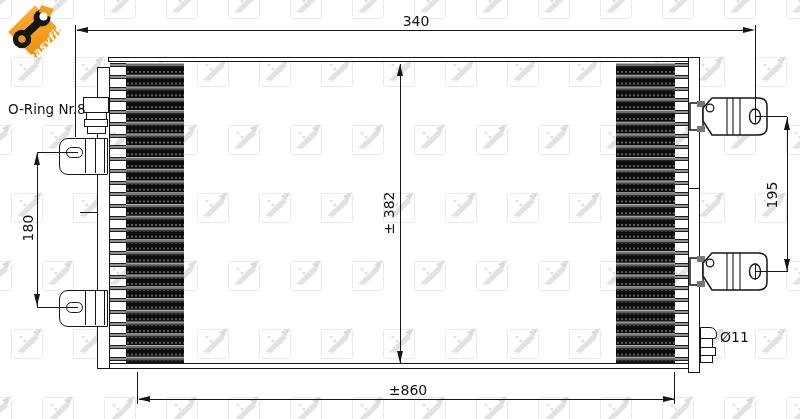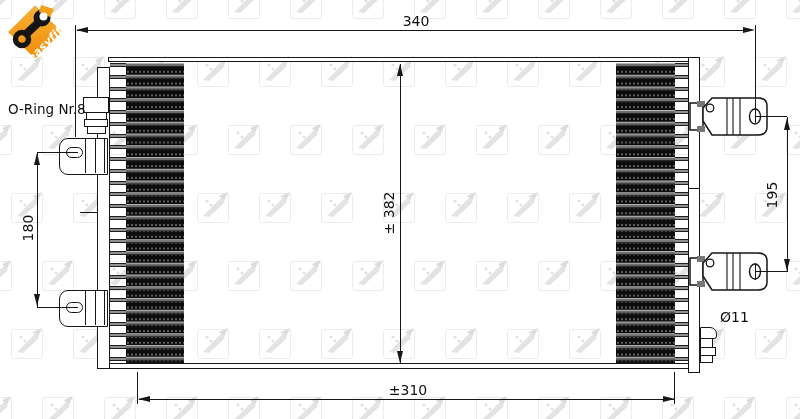--- a/index.html
+++ b/index.html
@@ -872,32 +872,32 @@
   <div class="ln" style="left:400px;top:64px;width:1.2px;height:299px"></div>
   <div class="arw" style="left:397px;top:64px;border-width:0 3.5px 12px 3.5px;border-bottom-color:#161616"></div>
   <div class="arw" style="left:397px;top:351px;border-width:12px 3.5px 0 3.5px;border-top-color:#161616"></div>
   <div class="dimtxt ctr rot" style="left:354px;top:206px;width:70px">± 382</div>
 
   <div class="ln" style="left:139px;top:399px;width:536px;height:1.2px"></div>
   <div class="arw" style="left:138px;top:395.5px;border-width:3.5px 12px 3.5px 0;border-right-color:#161616"></div>
   <div class="arw" style="left:663px;top:395.5px;border-width:3.5px 0 3.5px 12px;border-left-color:#161616"></div>
   <div class="ln" style="left:137px;top:372px;width:1.2px;height:32px"></div>
   <div class="ln" style="left:674px;top:372px;width:1.2px;height:32px"></div>
-  <div class="dimtxt ctr" style="left:378px;top:383px;width:60px">±310</div>
+  <div class="dimtxt ctr" style="left:378px;top:383px;width:60px">±860</div>
 
   <div class="ln" style="left:37px;top:152px;width:41px;height:1.2px"></div>
   <div class="ln" style="left:37px;top:307px;width:41px;height:1.2px"></div>
   <div class="ln" style="left:37px;top:152px;width:1.2px;height:155px"></div>
   <div class="arw" style="left:34px;top:153px;border-width:0 3.5px 12px 3.5px;border-bottom-color:#161616"></div>
   <div class="arw" style="left:34px;top:294px;border-width:12px 3.5px 0 3.5px;border-top-color:#161616"></div>
   <div class="dimtxt ctr rot" style="left:3px;top:221px;width:50px">180</div>
 
   <div class="ln" style="left:755px;top:116px;width:32px;height:1.2px"></div>
   <div class="ln" style="left:755px;top:271px;width:32px;height:1.2px"></div>
   <div class="ln" style="left:786.5px;top:117px;width:1.2px;height:155px"></div>
   <div class="arw" style="left:783.5px;top:118px;border-width:0 3.5px 12px 3.5px;border-bottom-color:#161616"></div>
   <div class="arw" style="left:783.5px;top:259px;border-width:12px 3.5px 0 3.5px;border-top-color:#161616"></div>
   <div class="dimtxt ctr rot" style="left:747px;top:188px;width:50px">195</div>
 
   <div class="dimtxt" style="left:8px;top:102px;font-size:13.5px">O-Ring Nr.8</div>
-  <div class="dimtxt" style="left:720px;top:310px">Ø11</div>
+  <div class="dimtxt" style="left:720px;top:330px">Ø11</div>
 
 </div>
 
 </body></html>

